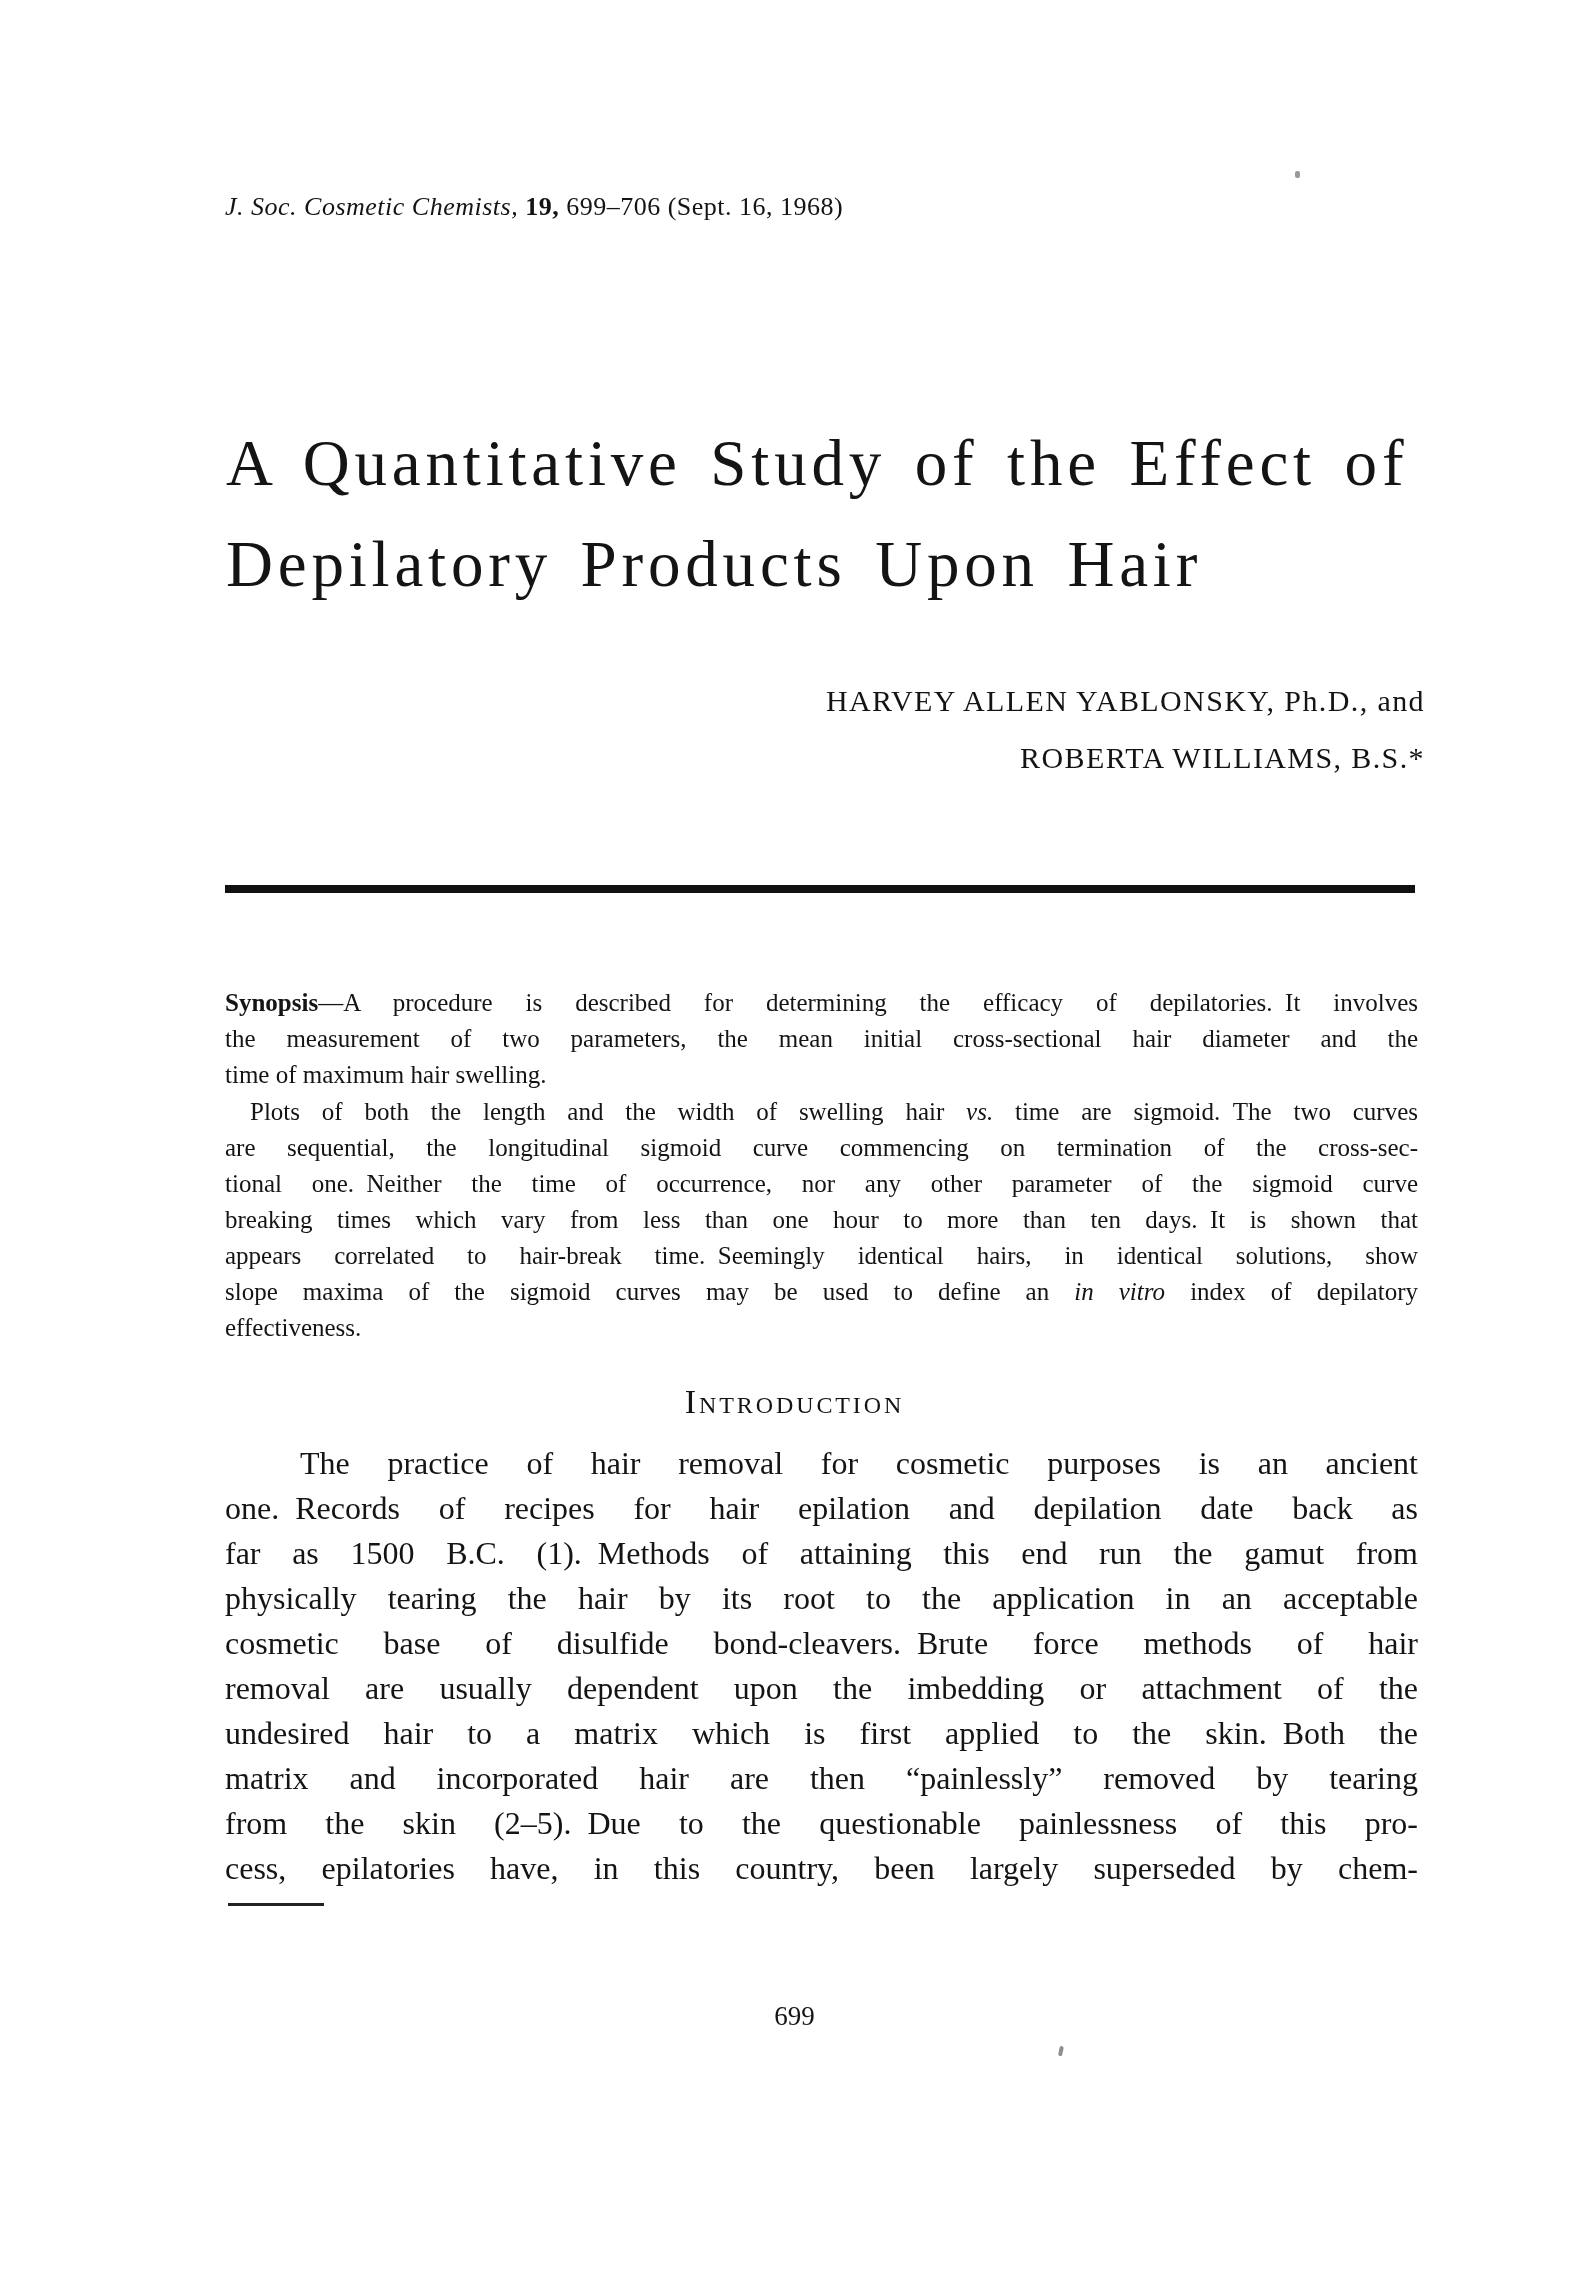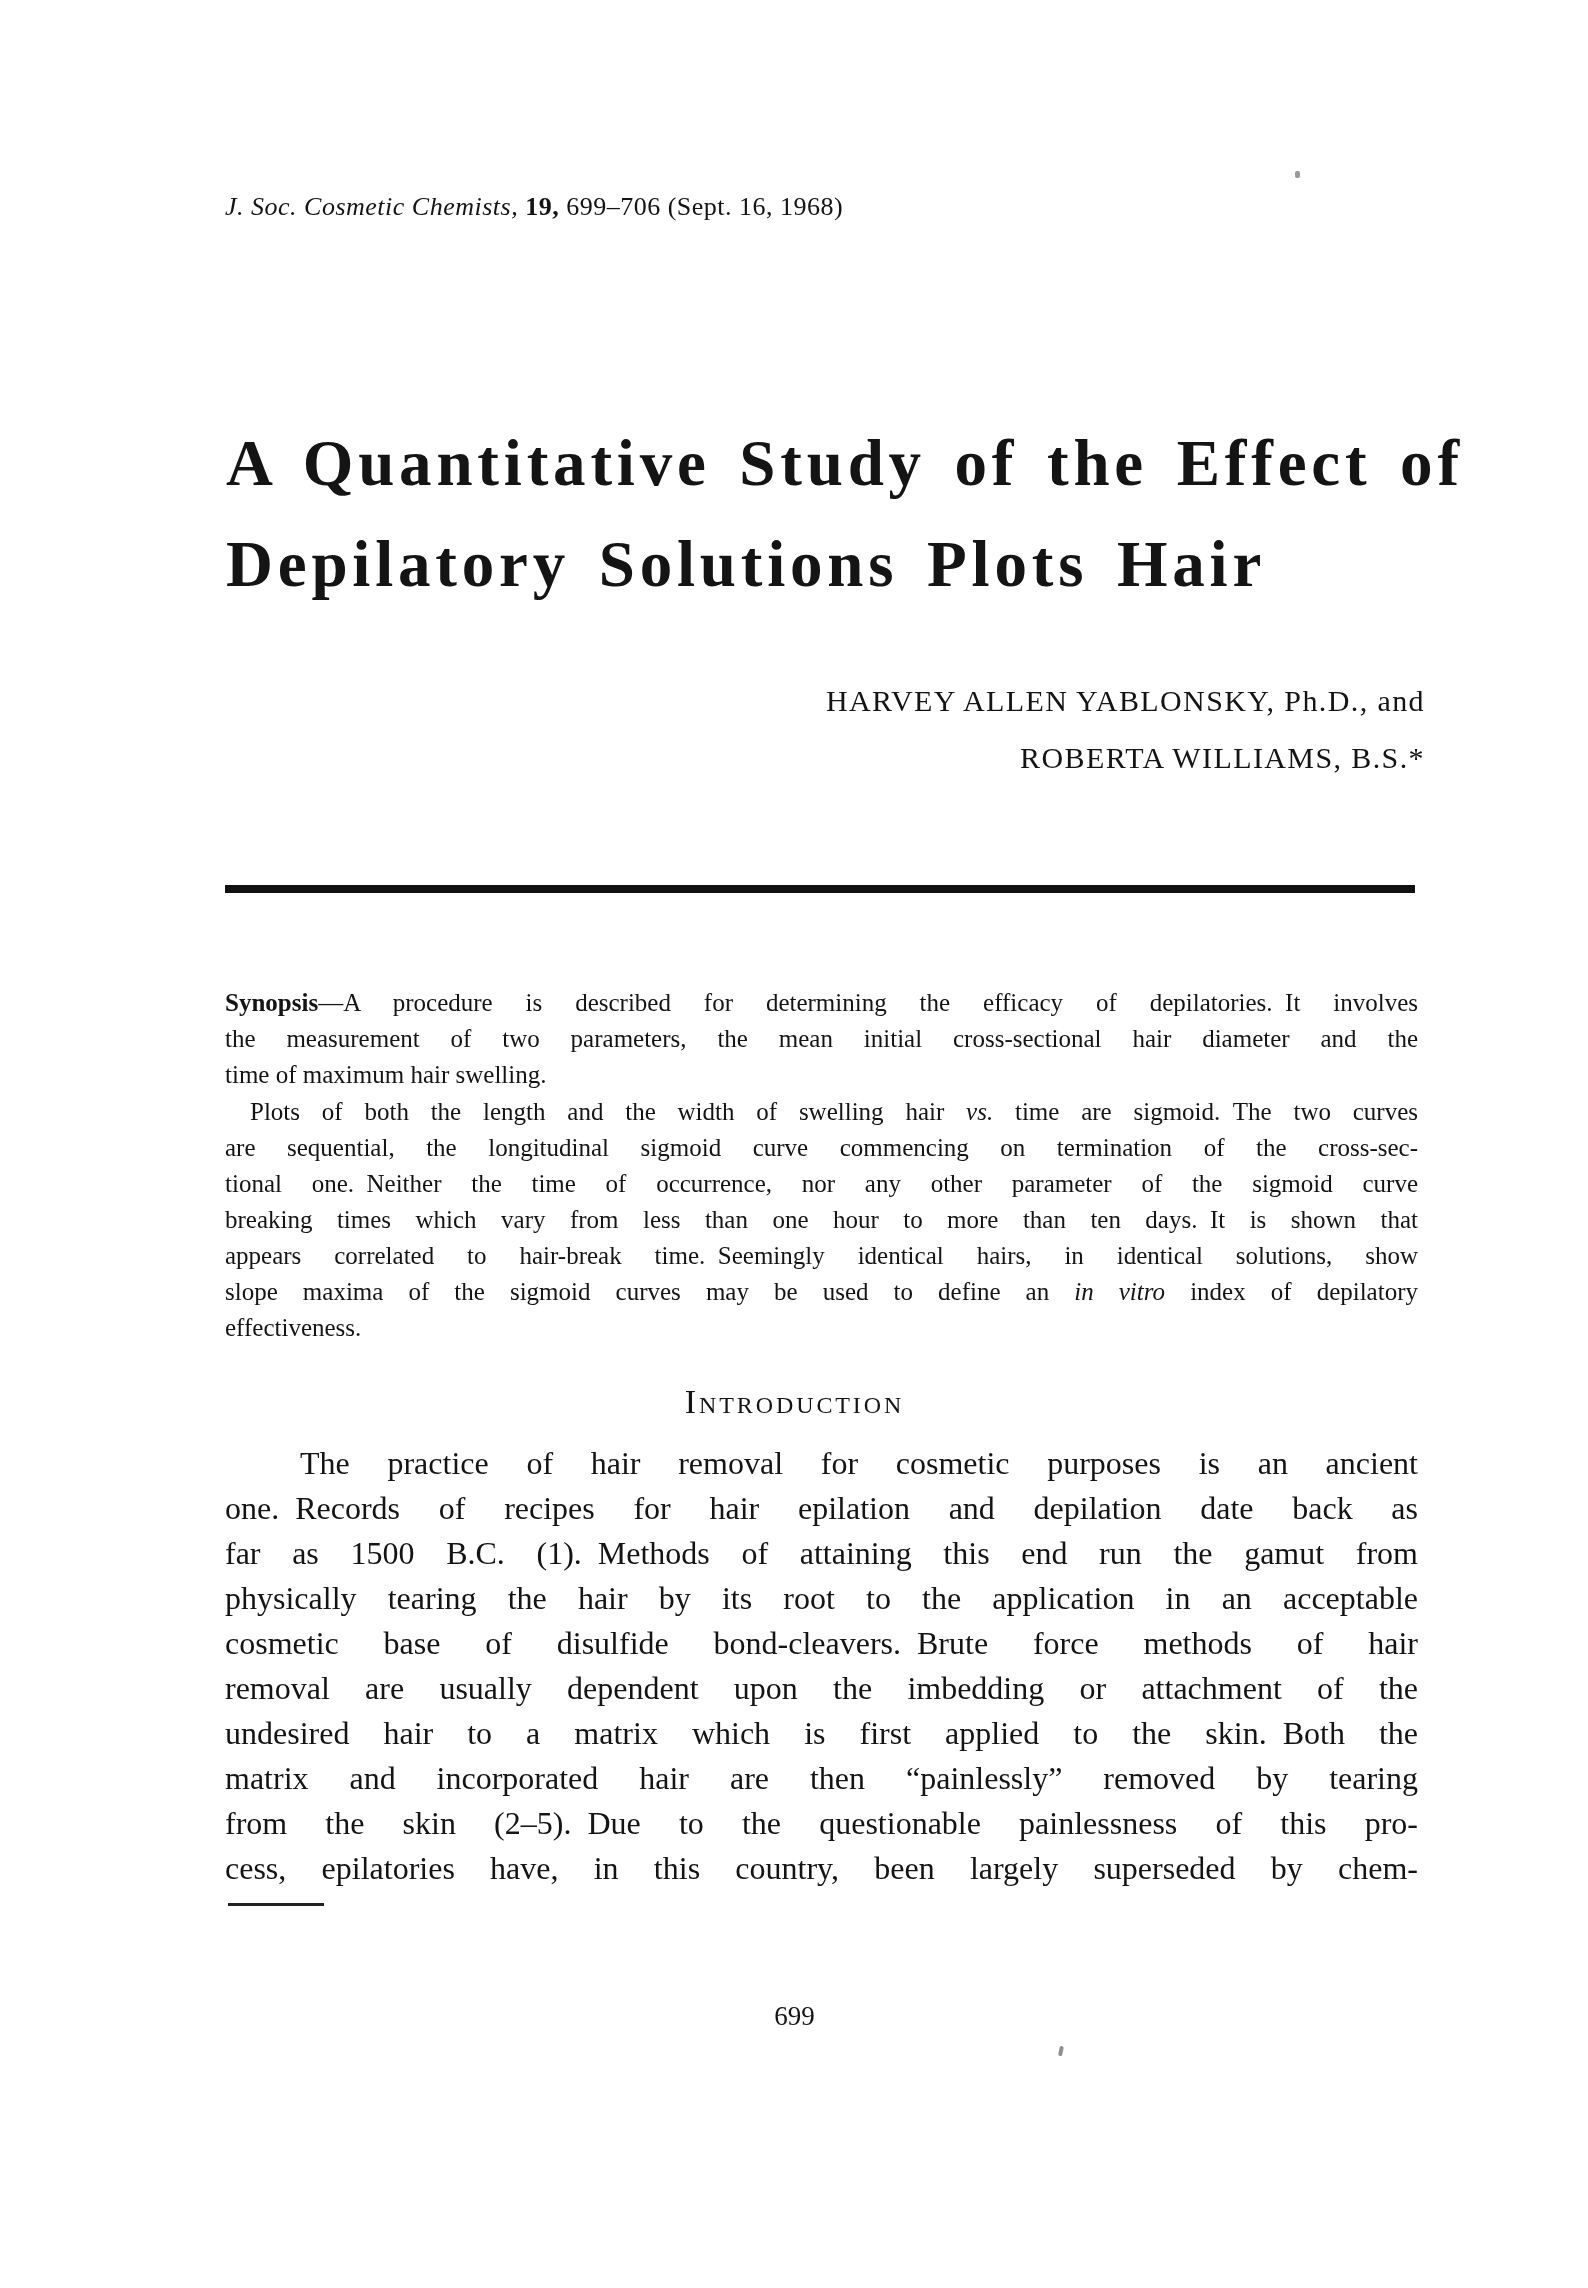--- a/index.html
+++ b/index.html
@@ -24,21 +24,21 @@
   }
 
   .title-block {
     position: absolute;
     left: 226px; top: 413px;
     font-size: 65px;
     line-height: 101px;
     letter-spacing: 4.8px;
     word-spacing: 7.6px;
   }
-  .title-block .tline { white-space: nowrap; text-align: left; font-weight: bold; }
+  .title-block .tline { white-space: nowrap; text-align: left; }
 
   .author-block {
     position: absolute;
     right: 164px; top: 672px;
     font-size: 30px;
     line-height: 57px;
     letter-spacing: 1.4px;
     text-align: right;
   }
   .author-block .tline { white-space: nowrap; text-align: right; margin-left: 40px; }
@@ -134,21 +134,21 @@
 <body>
 
 <div class="page">
 
   <div class="journal-line">
     <span class="it">J. Soc. Cosmetic Chemists,</span><span class="bd"> 19, </span><span>699–706 (Sept. 16, 1968)</span>
   </div>
 
   <div class="title-block">
       <div class="tline"><span>A Quantitative Study of the Effect of</span></div>
-      <div class="tline"><span>Depilatory Solutions Plots Hair</span></div>
+      <div class="tline"><span>Depilatory Products Upon Hair</span></div>
     </div>
 
   <div class="author-block">
       <div class="tline"><span>HARVEY ALLEN YABLONSKY, Ph.D., and</span></div>
       <div class="tline"><span>ROBERTA WILLIAMS, B.S.*</span></div>
     </div>
 
   <div class="title-rule"></div>
 
   <div class="synopsis-p1 jblock lastleft">

